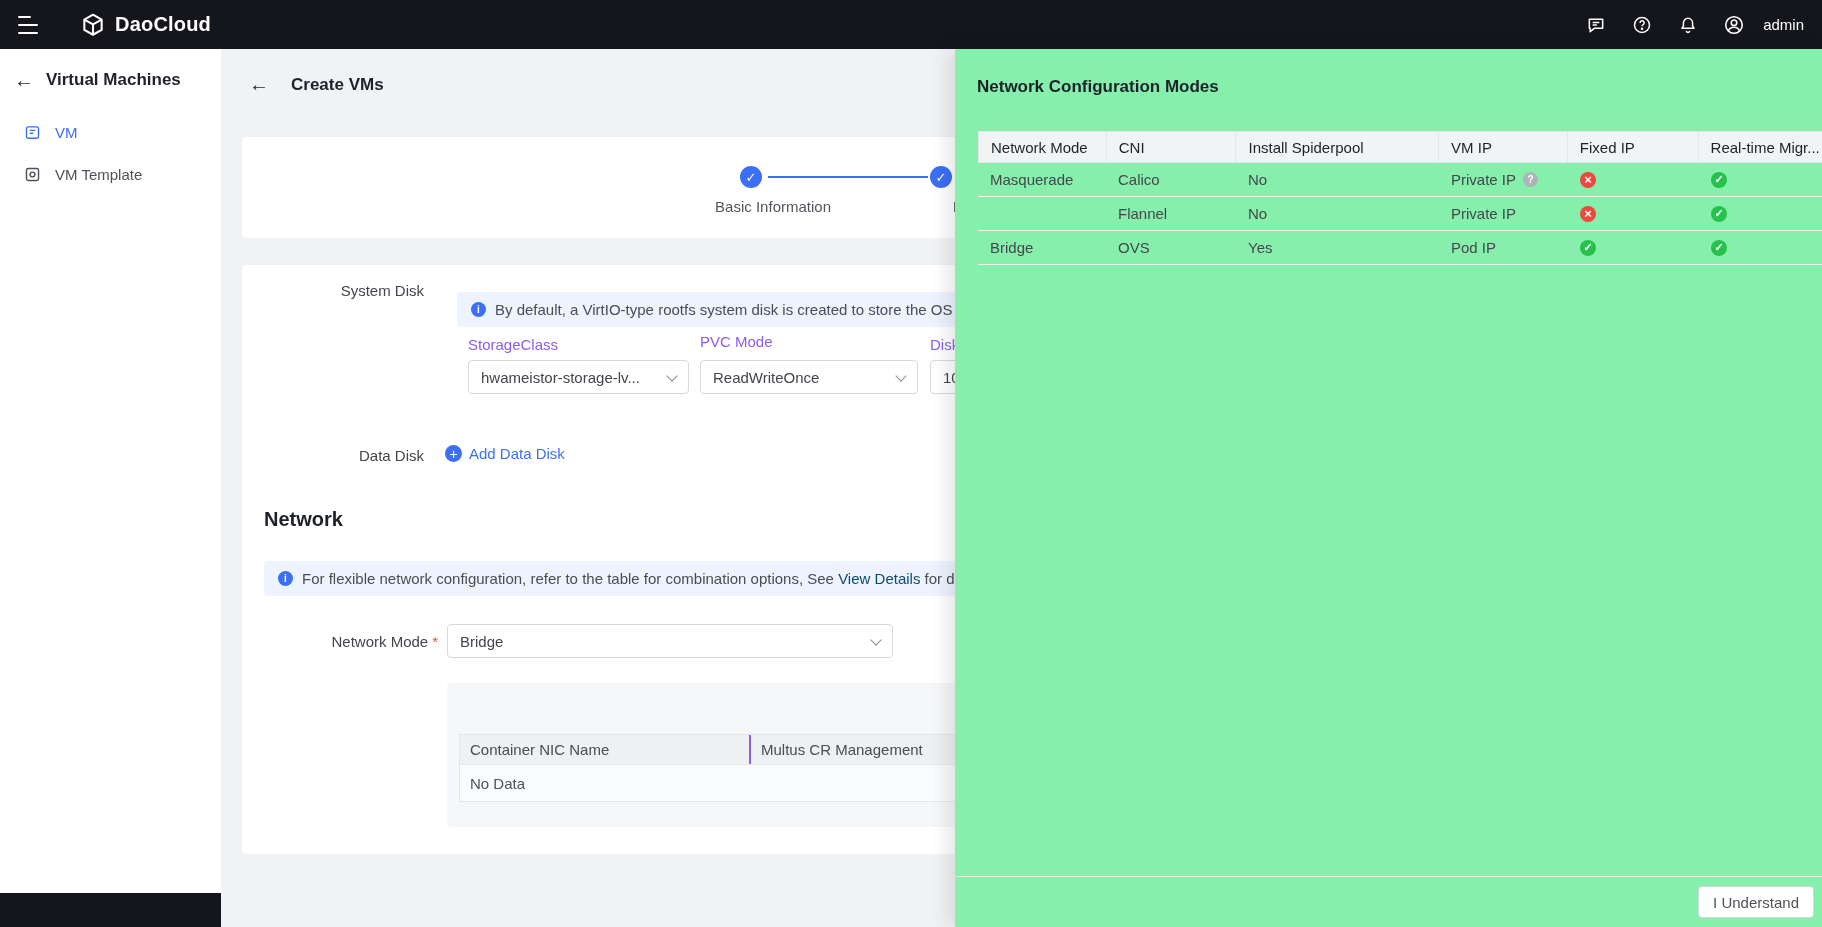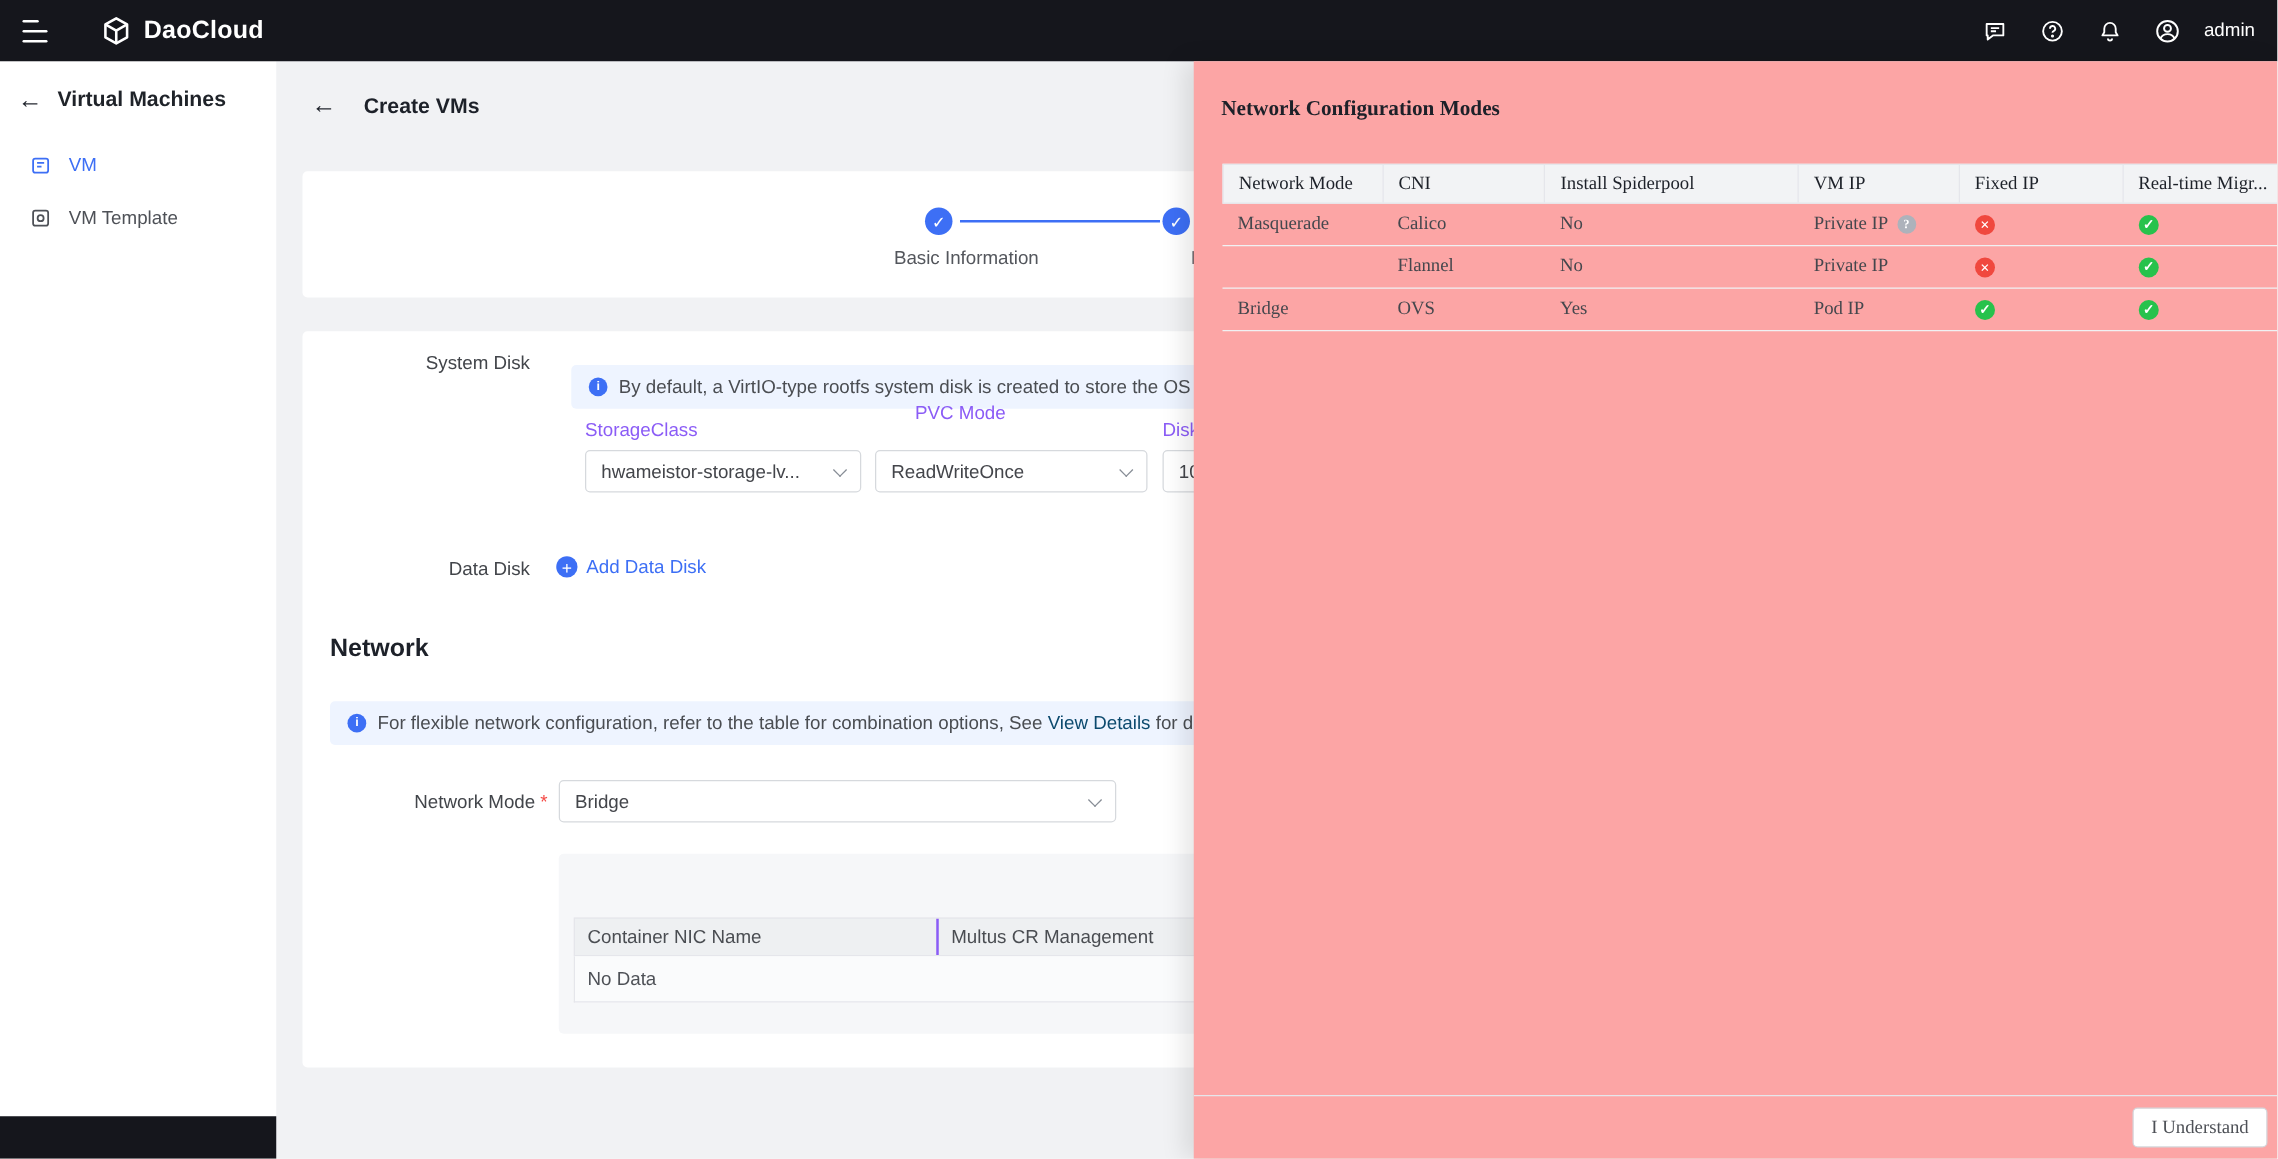--- a/index.html
+++ b/index.html
@@ -57,21 +57,21 @@
   .req { color:#f54a45; margin-left:4px; }
 
   .nic-panel { position:absolute; left:205px; top:418px; width:1351px; height:144px; background:#f6f7f9; border-radius:4px; }
   .nic-table { position:absolute; left:12px; top:51px; right:12px; }
   .nic-head { display:flex; height:31px; background:#eef0f2; border:1px solid #e5e6eb; align-items:center; font-size:15px; color:#4a4d52; }
   .nic-head .c0 { width:291px; padding-left:10px; border-right:2px solid #8b5cf6; height:100%; display:flex; align-items:center; }
   .nic-head .c1 { flex:1; padding-left:10px; }
   .nic-empty { height:37px; background:#fafbfc; border:1px solid #e5e6eb; border-top:none; display:flex; align-items:center; padding-left:10px; font-size:15px; color:#4e5157; }
 
   
-  .drawer { position:absolute; left:955px; top:49px; width:867px; bottom:0; background:#fca5a5; z-index:50; box-shadow:-8px 0 18px rgba(0,0,0,.10); overflow:hidden;font-family:Liberation Serif, serif; }
+  .drawer { position:absolute; left:955px; top:49px; width:867px; bottom:0; background:#86efac; z-index:50; box-shadow:-8px 0 18px rgba(0,0,0,.10); overflow:hidden; }
   .drawer-title { position:absolute; left:22px; top:28px; font-size:17px; font-weight:bold; color:#1d2129; }
   .d-table { position:absolute; left:23px; top:82px; width:981px; font-size:15px; color:#45474d; }
   .d-head { display:flex; height:32px; background:#f2f3f5; border:1px solid #e5e6eb; }
   .d-head > div { display:flex; align-items:center; padding-left:12px; border-right:1px solid #e5e6eb; color:#1d2129; white-space:nowrap; overflow:hidden; }
   .d-head > div:last-child { border-right:none; }
   .d-row { display:flex; height:34px; border-bottom:1px solid #f0f1f3; }
   .d-row > div { display:flex; align-items:center; padding-left:12px; white-space:nowrap; overflow:hidden; gap:7px; }
   .dc0 { width:128px; } .dc1 { width:130px; } .dc2 { width:203px; } .dc3 { width:129px; } .dc4 { width:131px; } .dc5 { width:260px; }
   .badge { width:16px; height:16px; border-radius:50%; color:#fff; display:flex; align-items:center; justify-content:center; font-size:11px; font-weight:bold; flex:0 0 auto; }
   .badge.check { background:#27c24c; }
@@ -169,21 +169,21 @@
 
   <div class="card card-form">
     <div class="form-label-right" style="left:58px; top:17px;">System Disk</div>
 
     <div class="alert" style="left:215px; top:27px; width:1341px;">
       <span class="info-icon">i</span>
       <span>By default, a VirtIO-type rootfs system disk is created to store the OS a</span>
     </div>
 
     <div class="field-label" style="left:226px; top:71px;">StorageClass</div>
-    <div class="field-label" style="left:458px; top:57px;margin-left:32px;">PVC Mode</div>
+    <div class="field-label" style="left:458px; top:68px;">PVC Mode</div>
     <div class="field-label" style="left:688px; top:71px;">Disk</div>
 
     <div class="select" style="left:226px; top:95px; width:221px;">
       <span class="select-value">hwameistor-storage-lv...</span>
       <span class="chevron"></span>
     </div>
     <div class="select" style="left:458px; top:95px; width:218px;">
       <span class="select-value">ReadWriteOnce</span>
       <span class="chevron"></span>
     </div>

